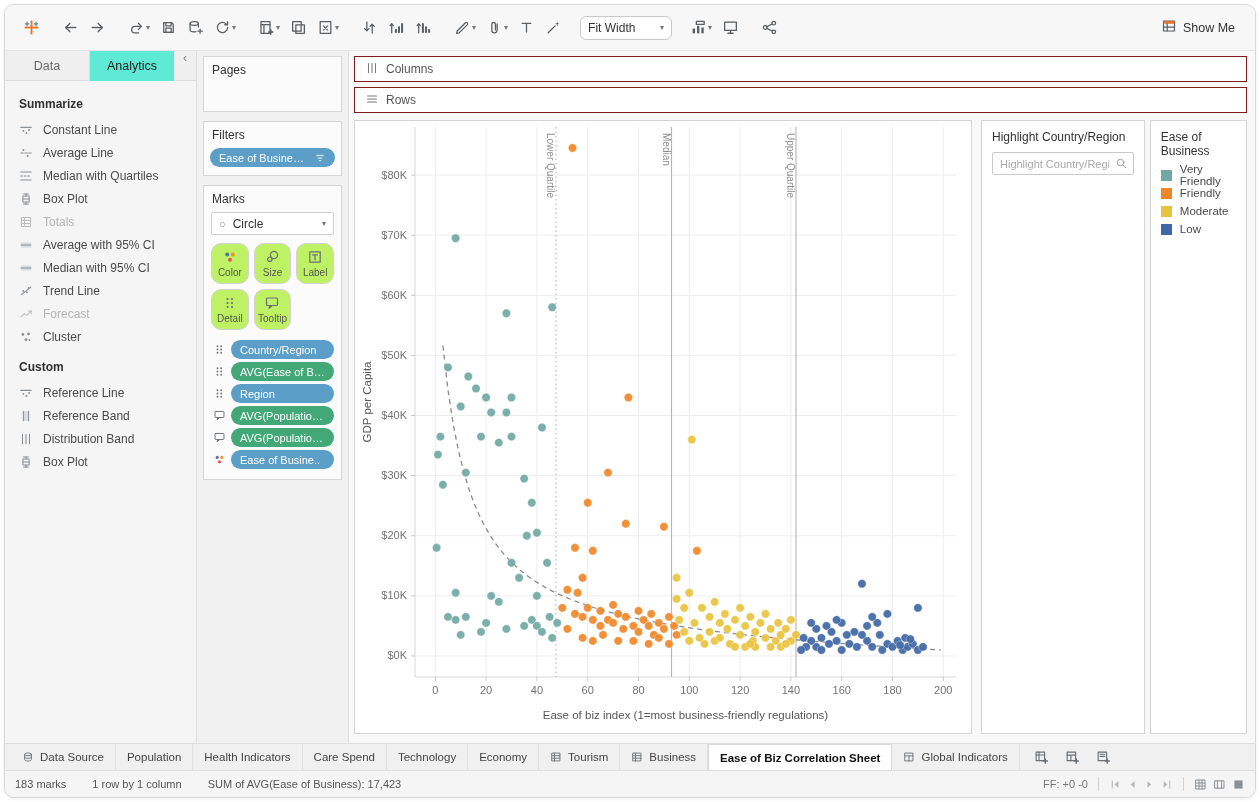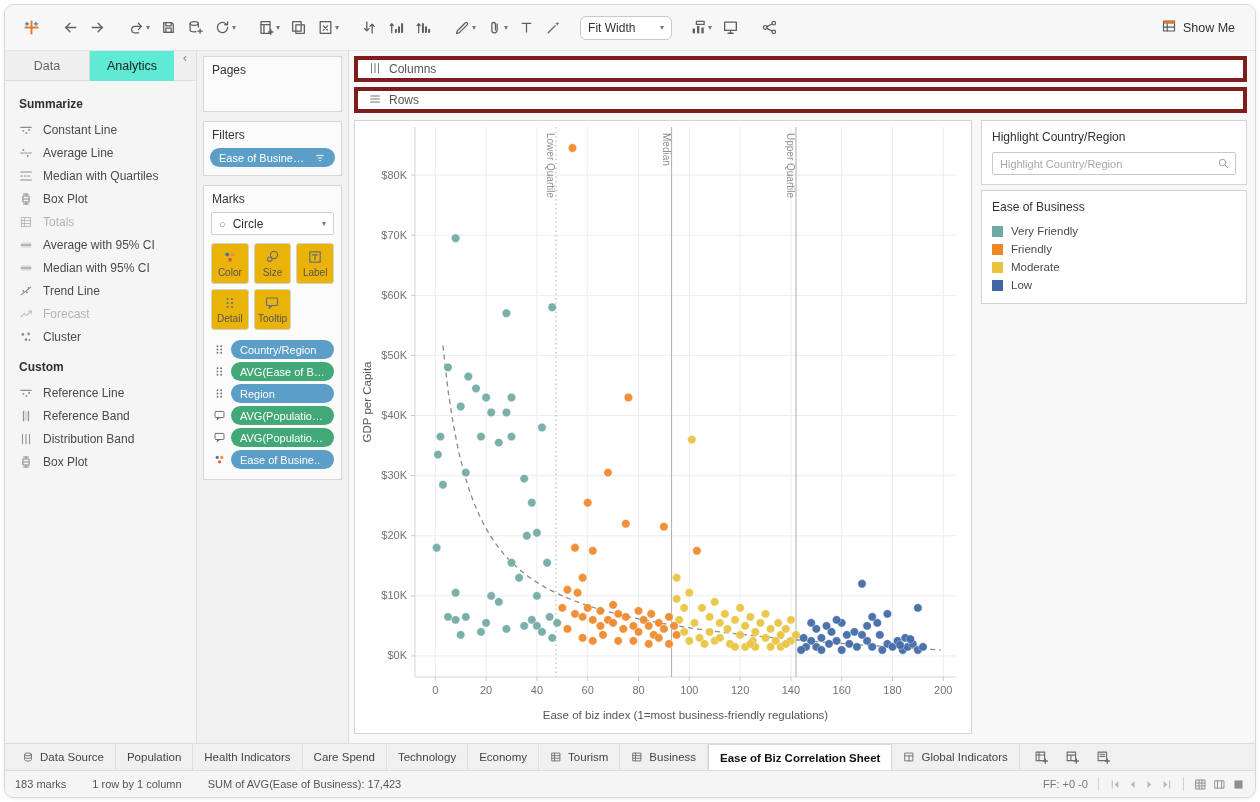--- a/index.html
+++ b/index.html
@@ -41,37 +41,37 @@
   .card-title { font-size:12px; color:#333; padding:6px 8px 4px; }
   .card.pages { height:56px; }
   .card.filters { padding-bottom:8px; }
   .pill { height:19px; border-radius:10px; color:#fff; font-size:11px; display:flex; align-items:center;
     gap:5px; padding:0 9px; white-space:nowrap; overflow:hidden; }
   .filters .pill { margin:2px 6px 0; }
   .mark-type-select { margin:2px 7px 6px; border:1px solid #cfcfcf; border-radius:2px; background:#fff; height:23px;
     display:flex; align-items:center; gap:7px; font-size:12px; color:#333; padding:0 7px; }
   .mark-circle-glyph { color:#888; font-size:11px; }
   .marks-buttons { display:grid; grid-template-columns:repeat(3,1fr); gap:5px; padding:2px 7px 6px; }
-  .marks-btn { border:1px solid #d2d2d2; border-radius:3px; background:#eab308; height:41px;
+  .marks-btn { border:1px solid #d2d2d2; border-radius:10px; background:#bef264; height:41px;
     display:flex; flex-direction:column; align-items:center; justify-content:center; gap:2px;
     font-size:10px; color:#555; }
   .marks-pills { display:flex; flex-direction:column; gap:3px; padding:4px 7px 10px; }
   .marks-pill-row { display:flex; align-items:center; gap:4px; }
   .marks-pill-row .row-icon { width:16px; display:flex; justify-content:center; }
   .marks-pill-row .pill { flex:1; }
 
   
   .view-col { flex:1; display:flex; flex-direction:column; min-width:0; }
   .shelves { display:flex; flex-direction:column; gap:5px; padding:5px 8px 4px 5px; }
-  .shelf { height:26px; border:4px solid #7f1d1d; background:#fff; display:flex; align-items:center; }
+  .shelf { height:26px; border:1px solid #7f1d1d; background:#fff; display:flex; align-items:center; }
   .shelf-label { display:flex; align-items:center; gap:7px; width:108px; padding:0 10px; font-size:12px; color:#555; }
   .view-area { flex:1; display:flex; gap:9px; padding:3px 8px 9px 5px; min-height:0; }
   .chart-card { flex:1; background:#fff; border:1px solid #d4d4d4; position:relative; overflow:hidden; }
 
-  .right-panel { width:266px; flex:0 0 auto; display:flex; flex-direction:column; gap:5px; }
+  .right-panel { width:266px; flex:0 0 auto; display:flex; flex-direction:row; gap:5px; }
   .highlight-card,.legend-card { border:1px solid #d4d4d4; background:#fff; padding:9px 10px; }
   .panel-title { font-size:12px; color:#333; margin-bottom:8px; }
   .search-wrap { position:relative; }
   .search-input { width:100%; height:23px; border:1px solid #c9c9c9; border-radius:2px; font-size:11px;
     padding:0 24px 0 7px; color:#333; font-family:inherit; }
   .search-input::placeholder { color:#a9a9a9; }
   .search-icon { position:absolute; right:6px; top:4px; }
   .legend-row { display:flex; align-items:center; gap:8px; height:18px; font-size:11.5px; color:#4a4a4a; }
   .legend-swatch { width:11px; height:11px; flex:0 0 auto; }
 

